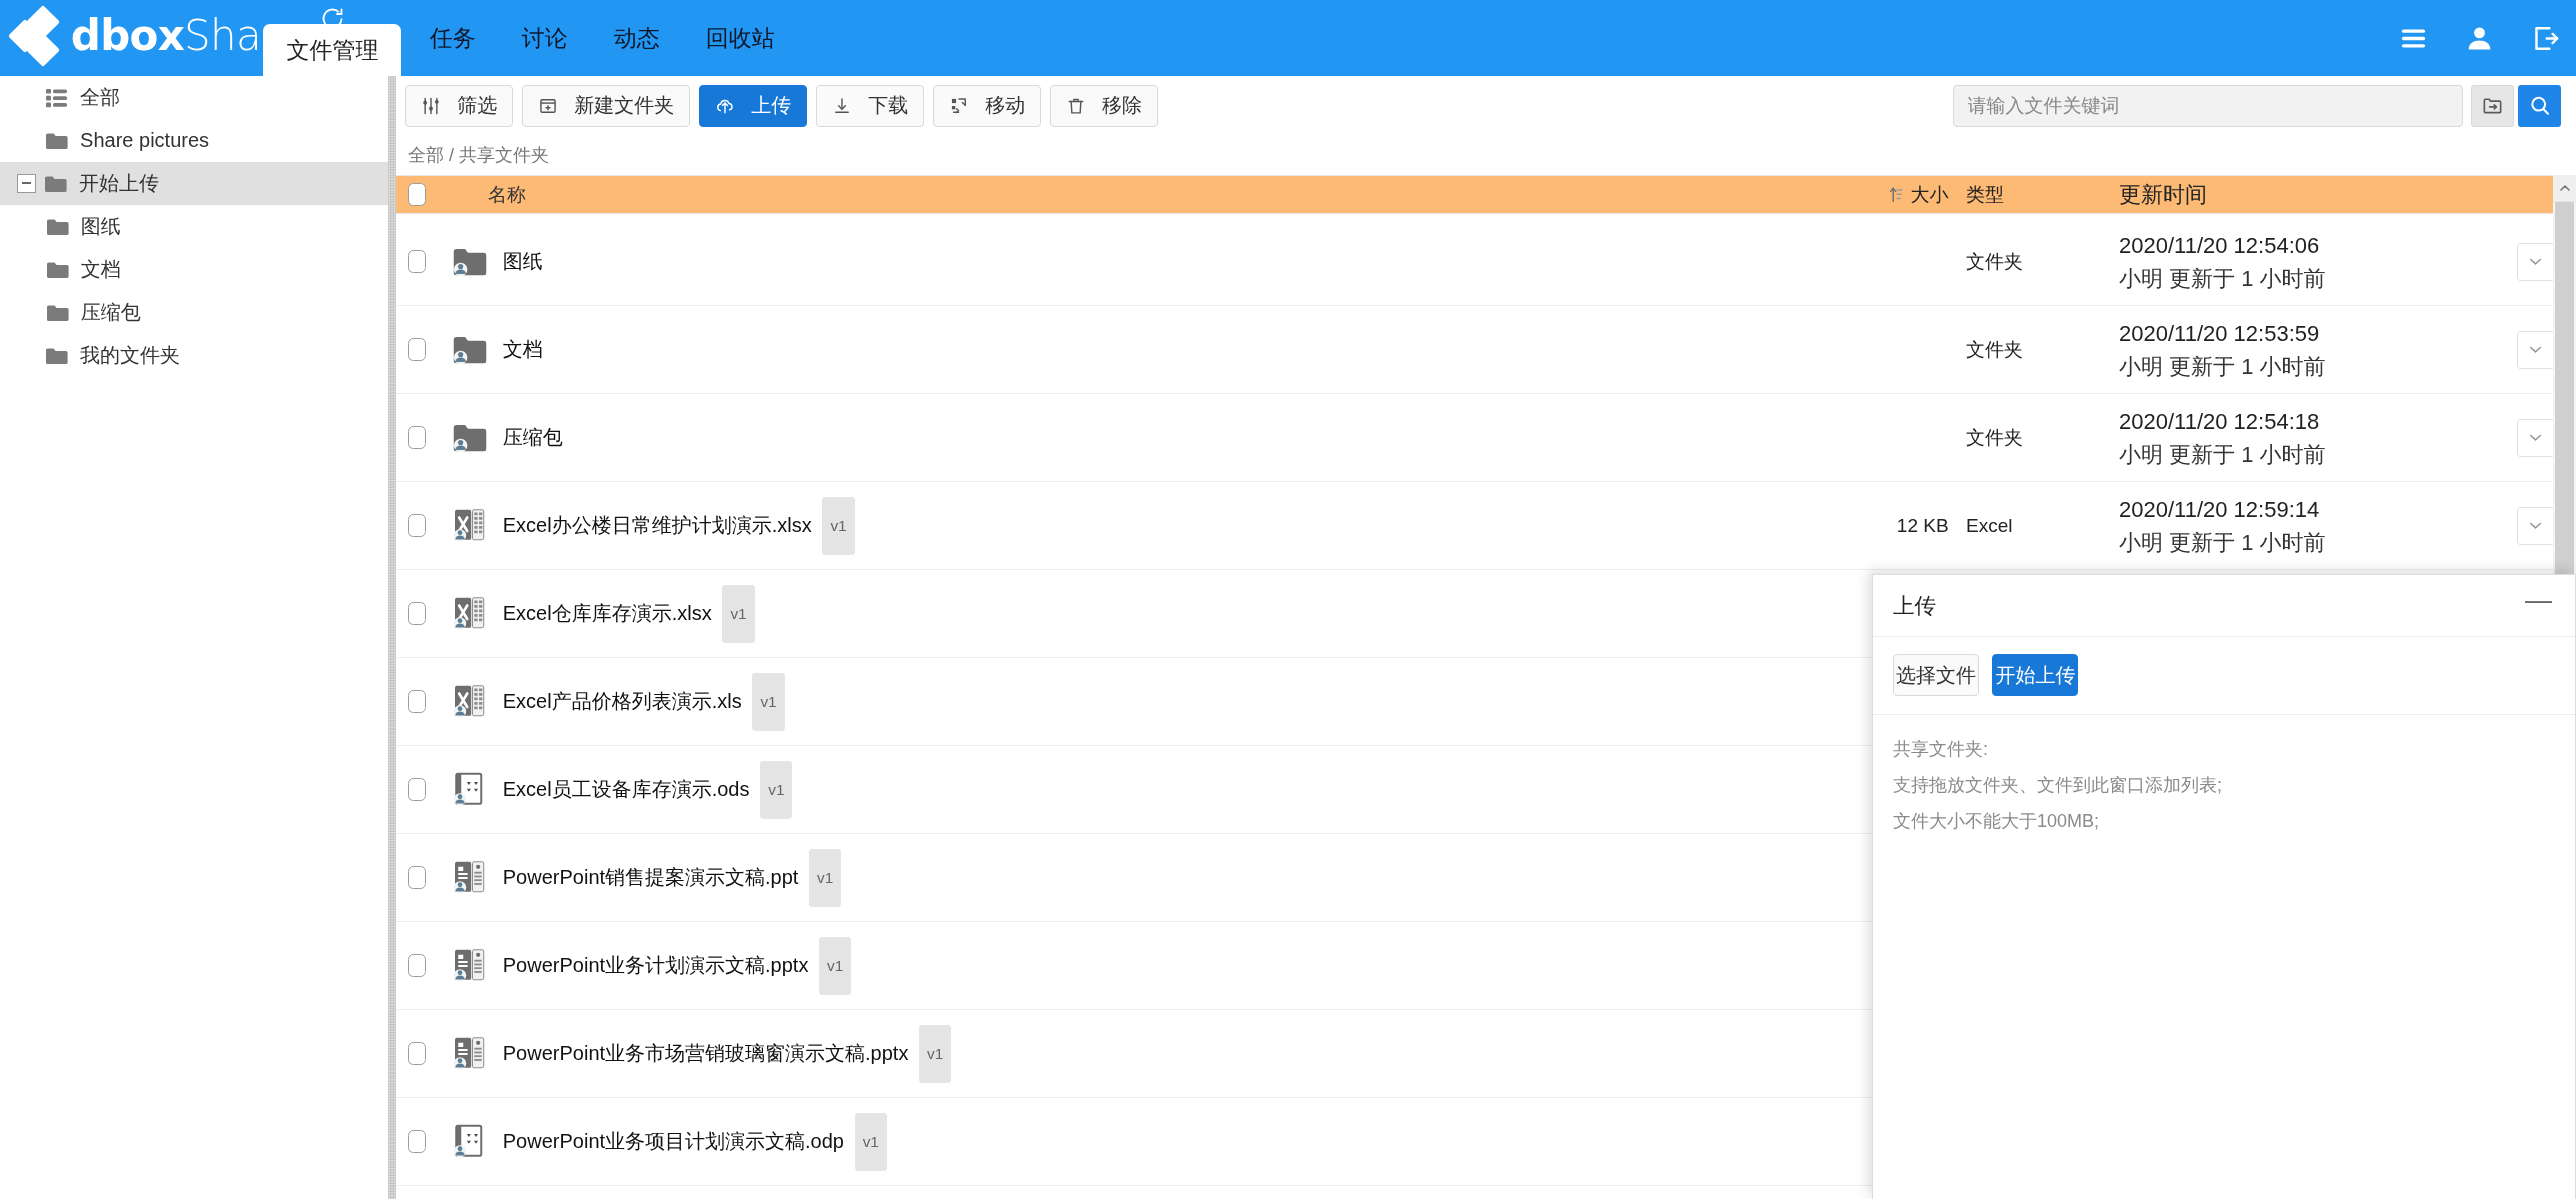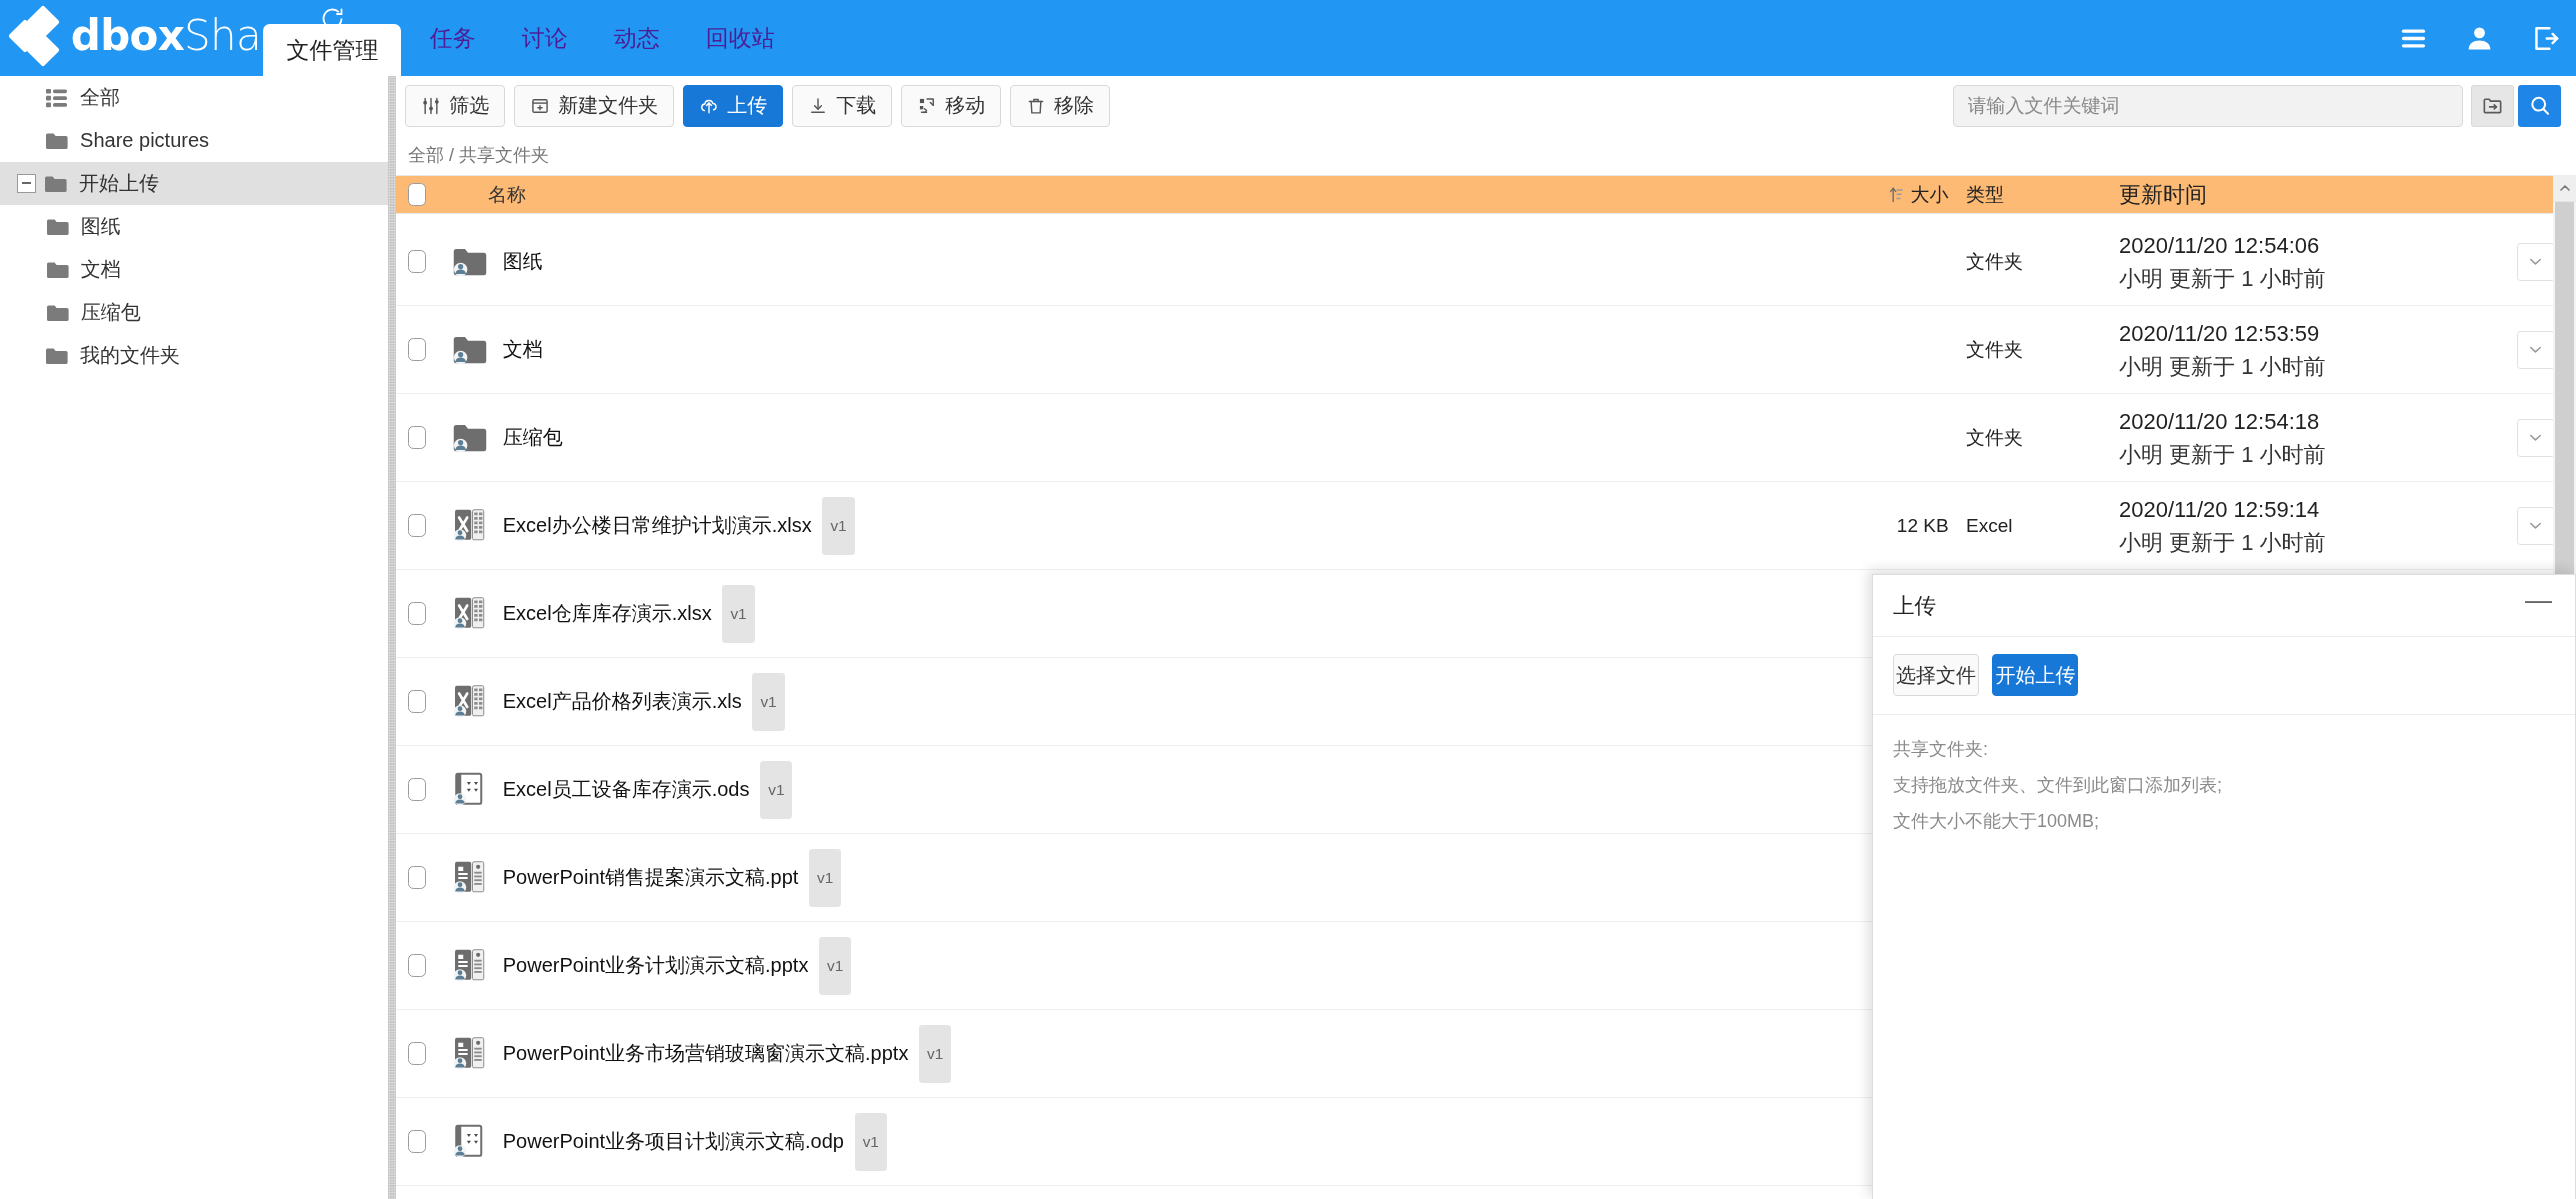--- a/index.html
+++ b/index.html
@@ -35,21 +35,21 @@
   .logo-text b { font-weight: 700; }
   .logo-text i { font-style: normal; font-weight: 300; }
 
   .refresh-icon {
     position: absolute; left: 319px; top: 5.4px;
     width: 27px; height: 27px; color: #fff;
   }
 
   .tabs { position: absolute; left: 258px; top: 0; height: 76px; display: flex; align-items: flex-end; }
   .tab {
-    font-size: 23px; color: #4c1d95; padding: 0 23px; height: 76px;
+    font-size: 23px; color: #0f172a; padding: 0 23px; height: 76px;
     line-height: 76px; cursor: pointer; white-space: nowrap;
   }
   .tab.active {
     background: #fff; color: #222; border-radius: 6.7px 6.7px 0 0;
     margin-left: 5.4px; margin-right: 5.4px;
     height: 52px; line-height: 52px; margin-bottom: 0;
   }
   .header-icons { position: absolute; right: 14.8px; top: 0; height: 76px; display: flex; align-items: center; gap: 35px; }
   .hicon { width: 31px; height: 31px; color:#fff; cursor:pointer; }
 
@@ -87,21 +87,21 @@
   .tree-label { white-space: nowrap; }
   .lvl1 { padding-left: 17.4px; }
   .lvl2 { padding-left: 46px; }
 
   
   .toolbar {
     position: absolute; left: 0; top: 0; right: 0; height: 59px;
     display: flex; align-items: center; padding-left: 9.4px; gap: 9.4px;
   }
   .btn {
-    display: inline-flex; align-items: center; gap: 8px;
+    display: inline-flex; align-items: center; gap: 16px;
     height: 42px; padding: 0 14.8px; border: 0.7px solid #d9d9d9;
     border-radius: 4px; background: #fafafa; font-size: 20px; color: #333;
     cursor: pointer; white-space: nowrap;
   }
   .btn.primary { background: #1878d8; border-color: #1878d8; color: #fff; }
   .btn svg { flex: none; }
 
   .search-wrap {
     position: absolute; right: 14.8px; top: 8.7px; display: flex; align-items: stretch; height: 42px;
   }

